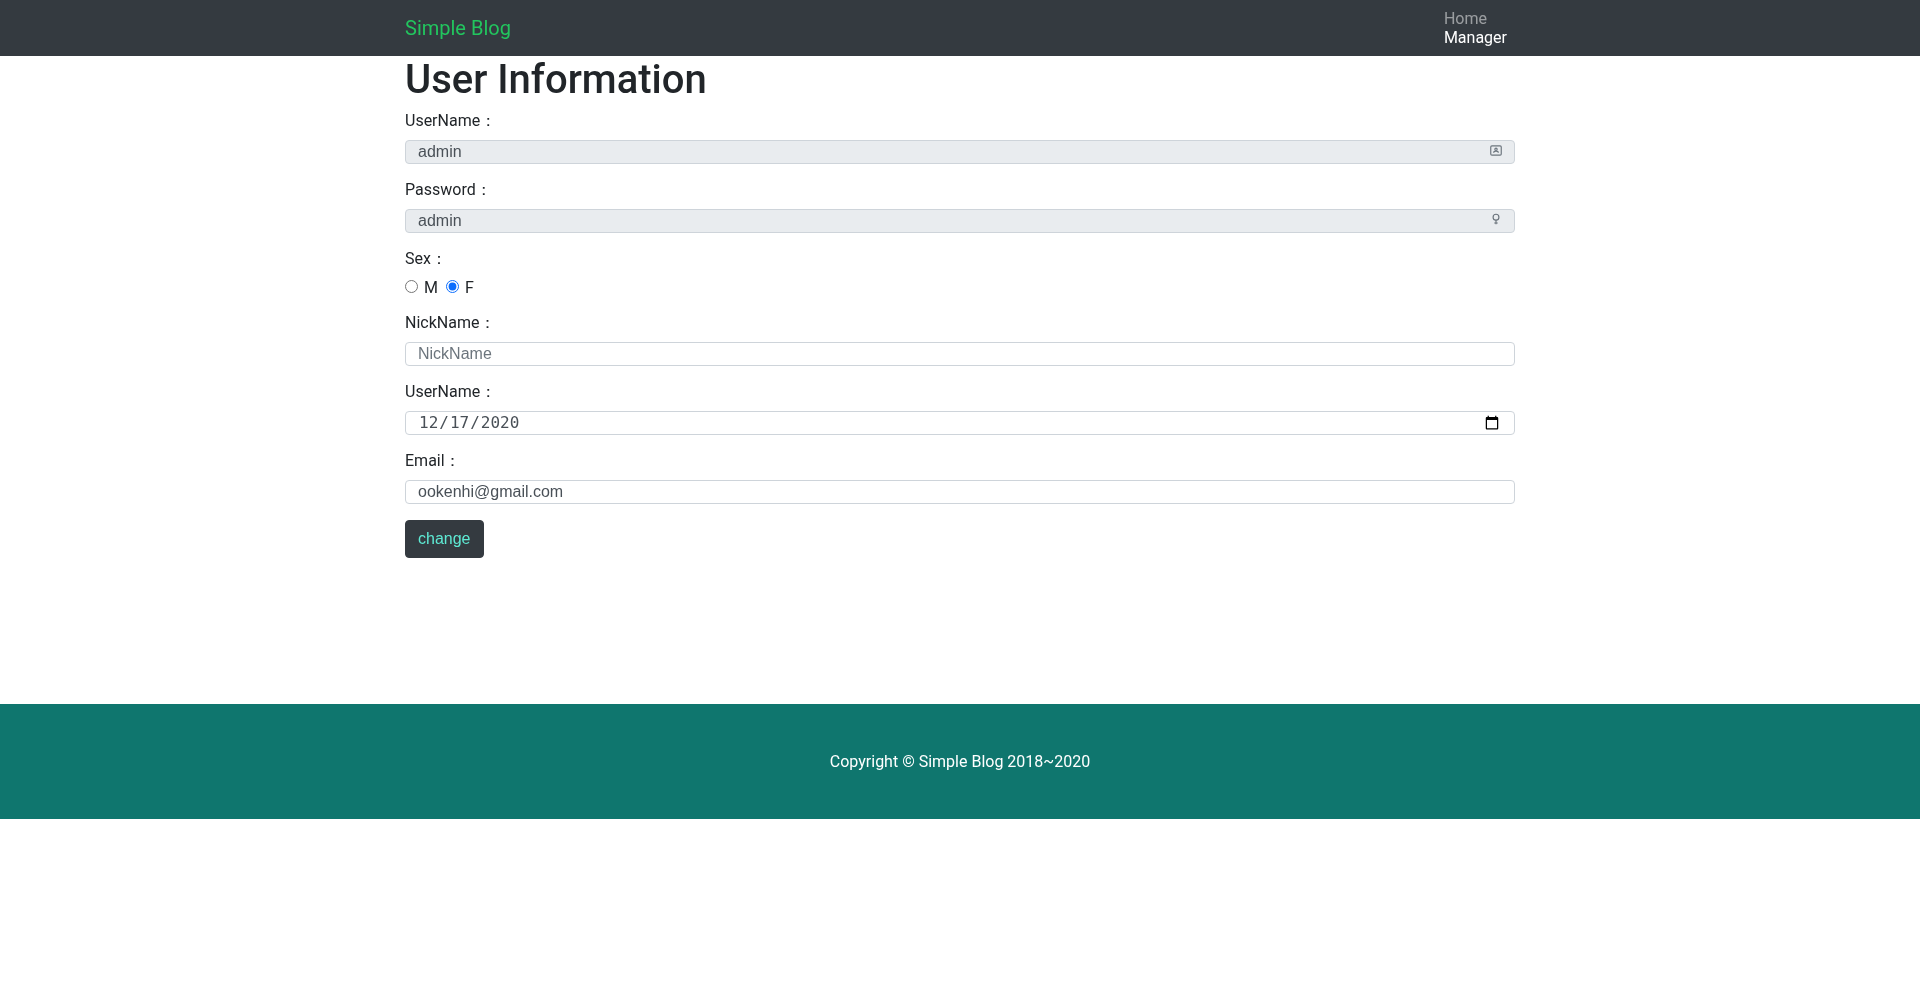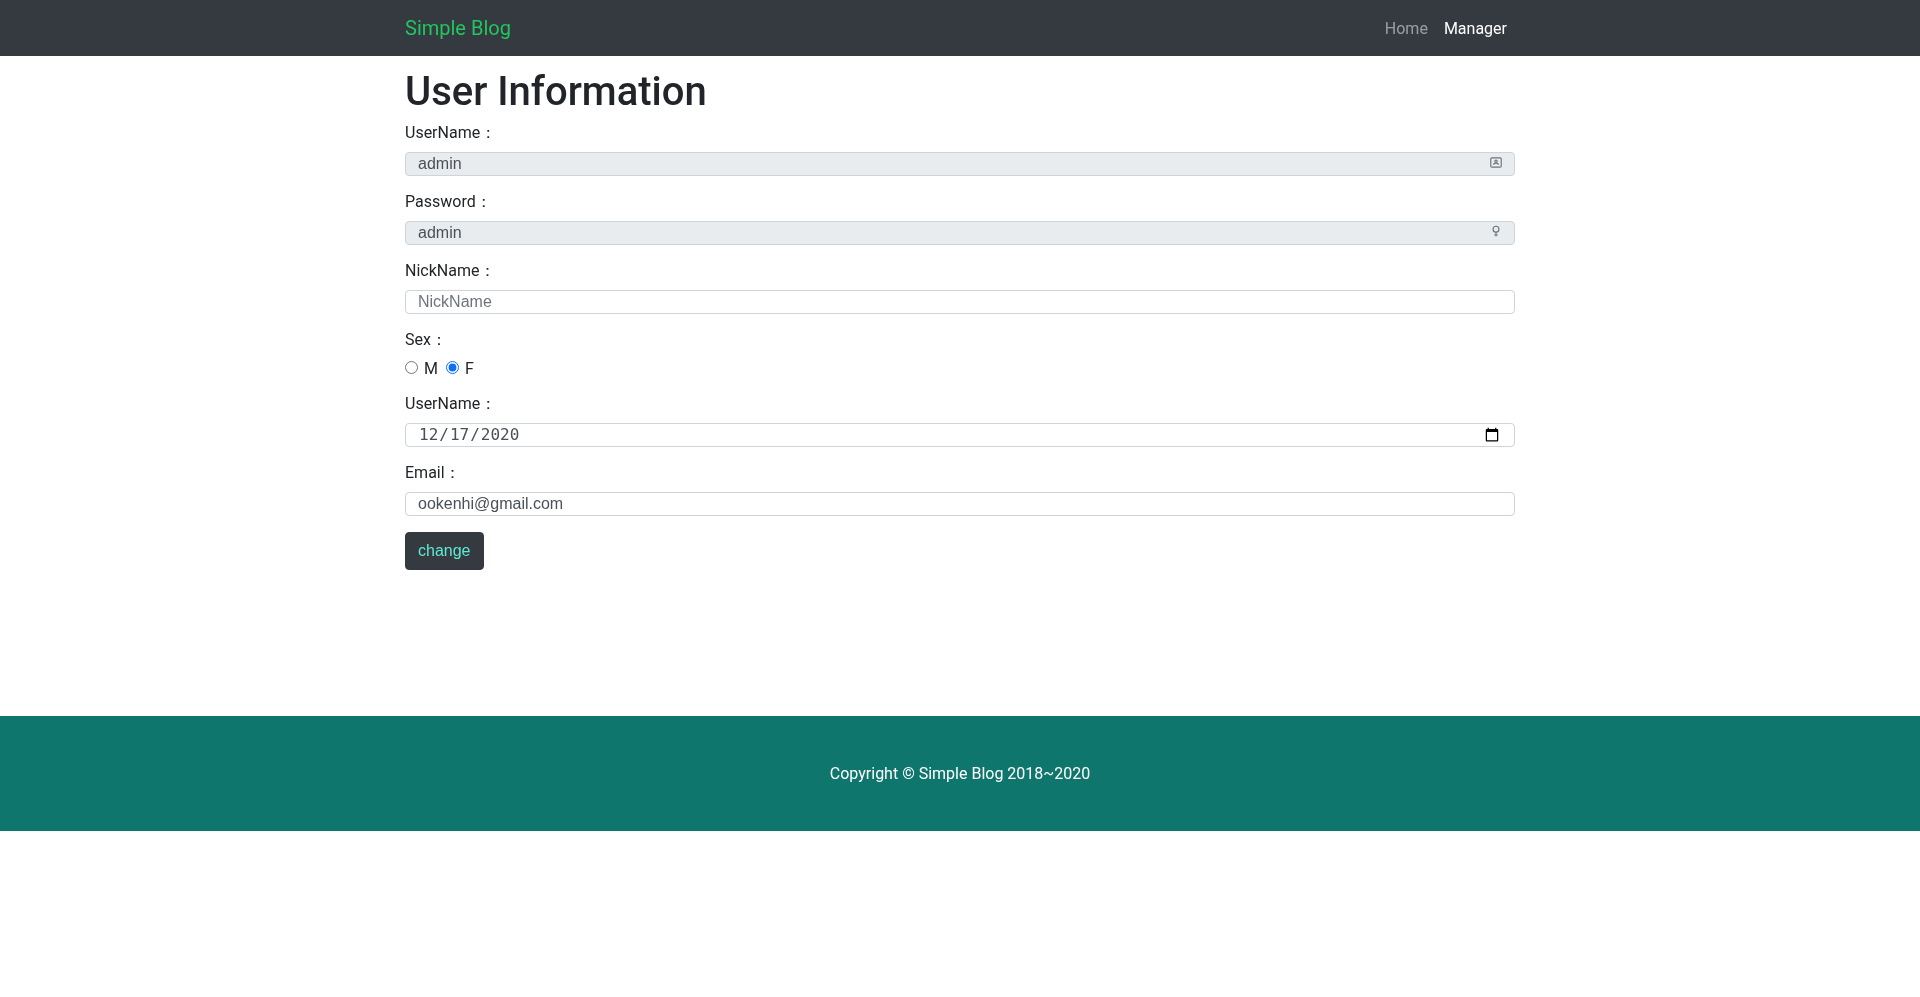--- a/index.html
+++ b/index.html
@@ -30,33 +30,34 @@
       justify-content: space-between;
     }
     .navbar-brand {
       color: #22c55e;
       font-size: 1.25rem;
       text-decoration: none;
     }
     .navbar-nav {
       display: flex;
       list-style: none;
+      flex-direction: column;
     }
     .nav-link {
       color: rgba(255,255,255,0.5);
       padding: 8px 8px;
       text-decoration: none;
       font-size: 1rem;
     }
     .nav-link.active {
       color: #fff;
     }
     .container {
       max-width: 1140px;
-      margin: 12px auto;
+      margin: 0 auto;
       padding: 0 15px;
     }
     h1 {
       font-size: 2.5rem;
       font-weight: 500;
       margin-bottom: 0.5rem;
       margin-top: 0;
     }
     .form-group {
       margin-bottom: 1rem;
@@ -173,35 +174,35 @@
         <span class="input-icon">
           <svg width="14" height="14" viewBox="0 0 24 24" fill="none" stroke="currentColor" stroke-width="2">
               <circle cx="12" cy="8" r="5"></circle>
               <path d="M12 13v7M9 18h6"></path>
             </svg>
         </span>
       </div>
     </div>
 
     <div class="form-group">
-      <label>NickName：</label>
-      <input type="text" class="form-control" placeholder="NickName" style="">
-    </div>
-
-    <div class="form-group">
       <label>Sex：</label>
       <div class="radio-group">
         <input type="radio" name="sex" style="">
         <span class="radio-label">M</span>
         <input type="radio" name="sex" checked="" style="">
         <span class="radio-label">F</span>
       </div>
     </div>
 
     <div class="form-group">
+      <label>NickName：</label>
+      <input type="text" class="form-control" placeholder="NickName" style="">
+    </div>
+
+    <div class="form-group">
       <label>UserName：</label>
       <input type="date" class="form-control" value="2020-12-17" style="">
     </div>
 
     <div class="form-group">
       <label>Email：</label>
       <input type="email" class="form-control" value="ookenhi@gmail.com" style="">
     </div>
 
     <button type="submit" class="btn btn-dark">change</button>

